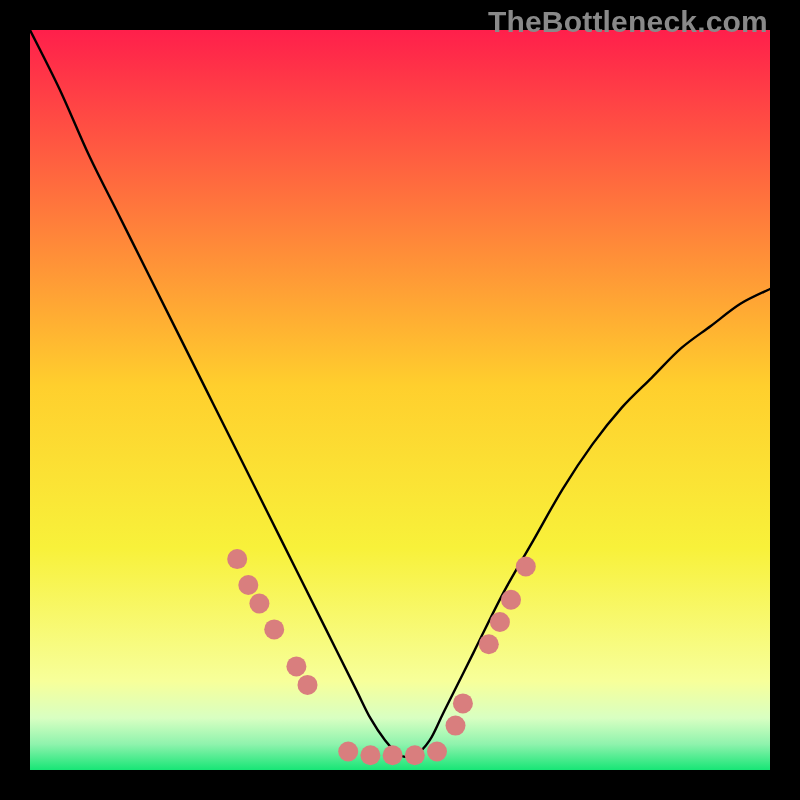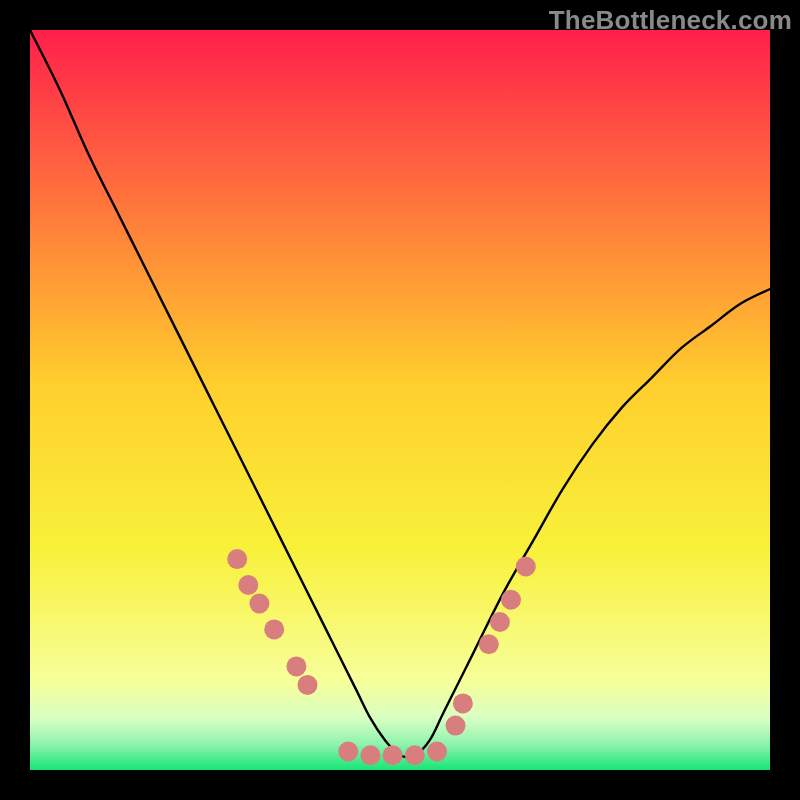--- a/index.html
+++ b/index.html
@@ -13,23 +13,23 @@
   }
   .frame {
     position: absolute;
     top: 0; left: 0;
     width: 800px; height: 800px;
     background: #000;
   }
   .watermark {
     position: absolute;
     top: 5px;
-    right: 8px;
+    right: 32px;
     color: #898989;
-    font-size: 26px;
+    font-size: 30px;
     font-weight: 600;
     letter-spacing: 0.2px;
     z-index: 50;
   }
   .plot {
     position: absolute;
     top: 30px;
     left: 30px;
     width: 740px;
     height: 740px;

